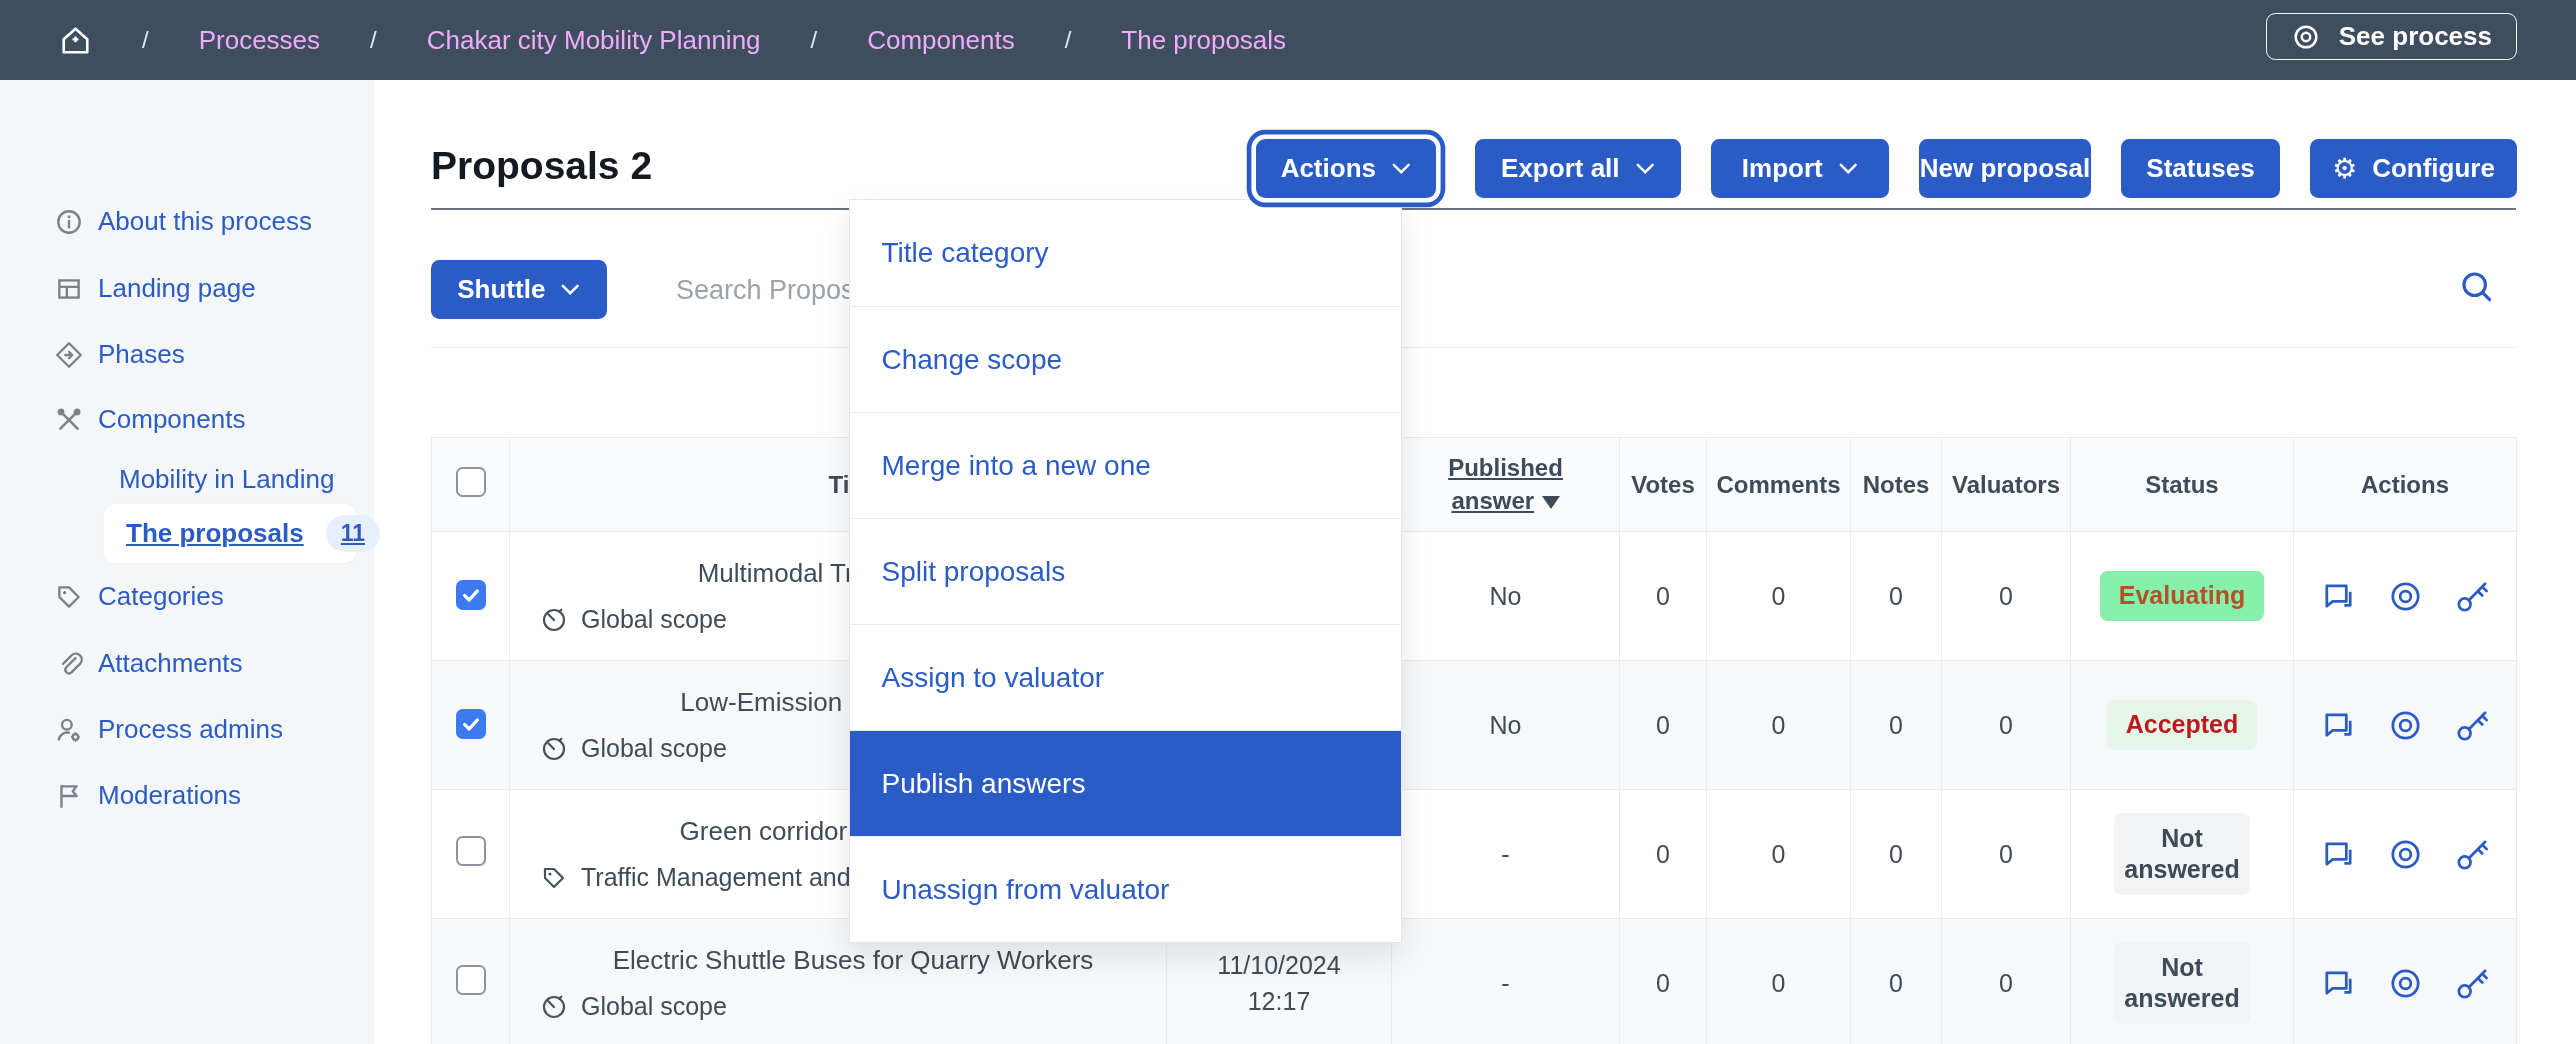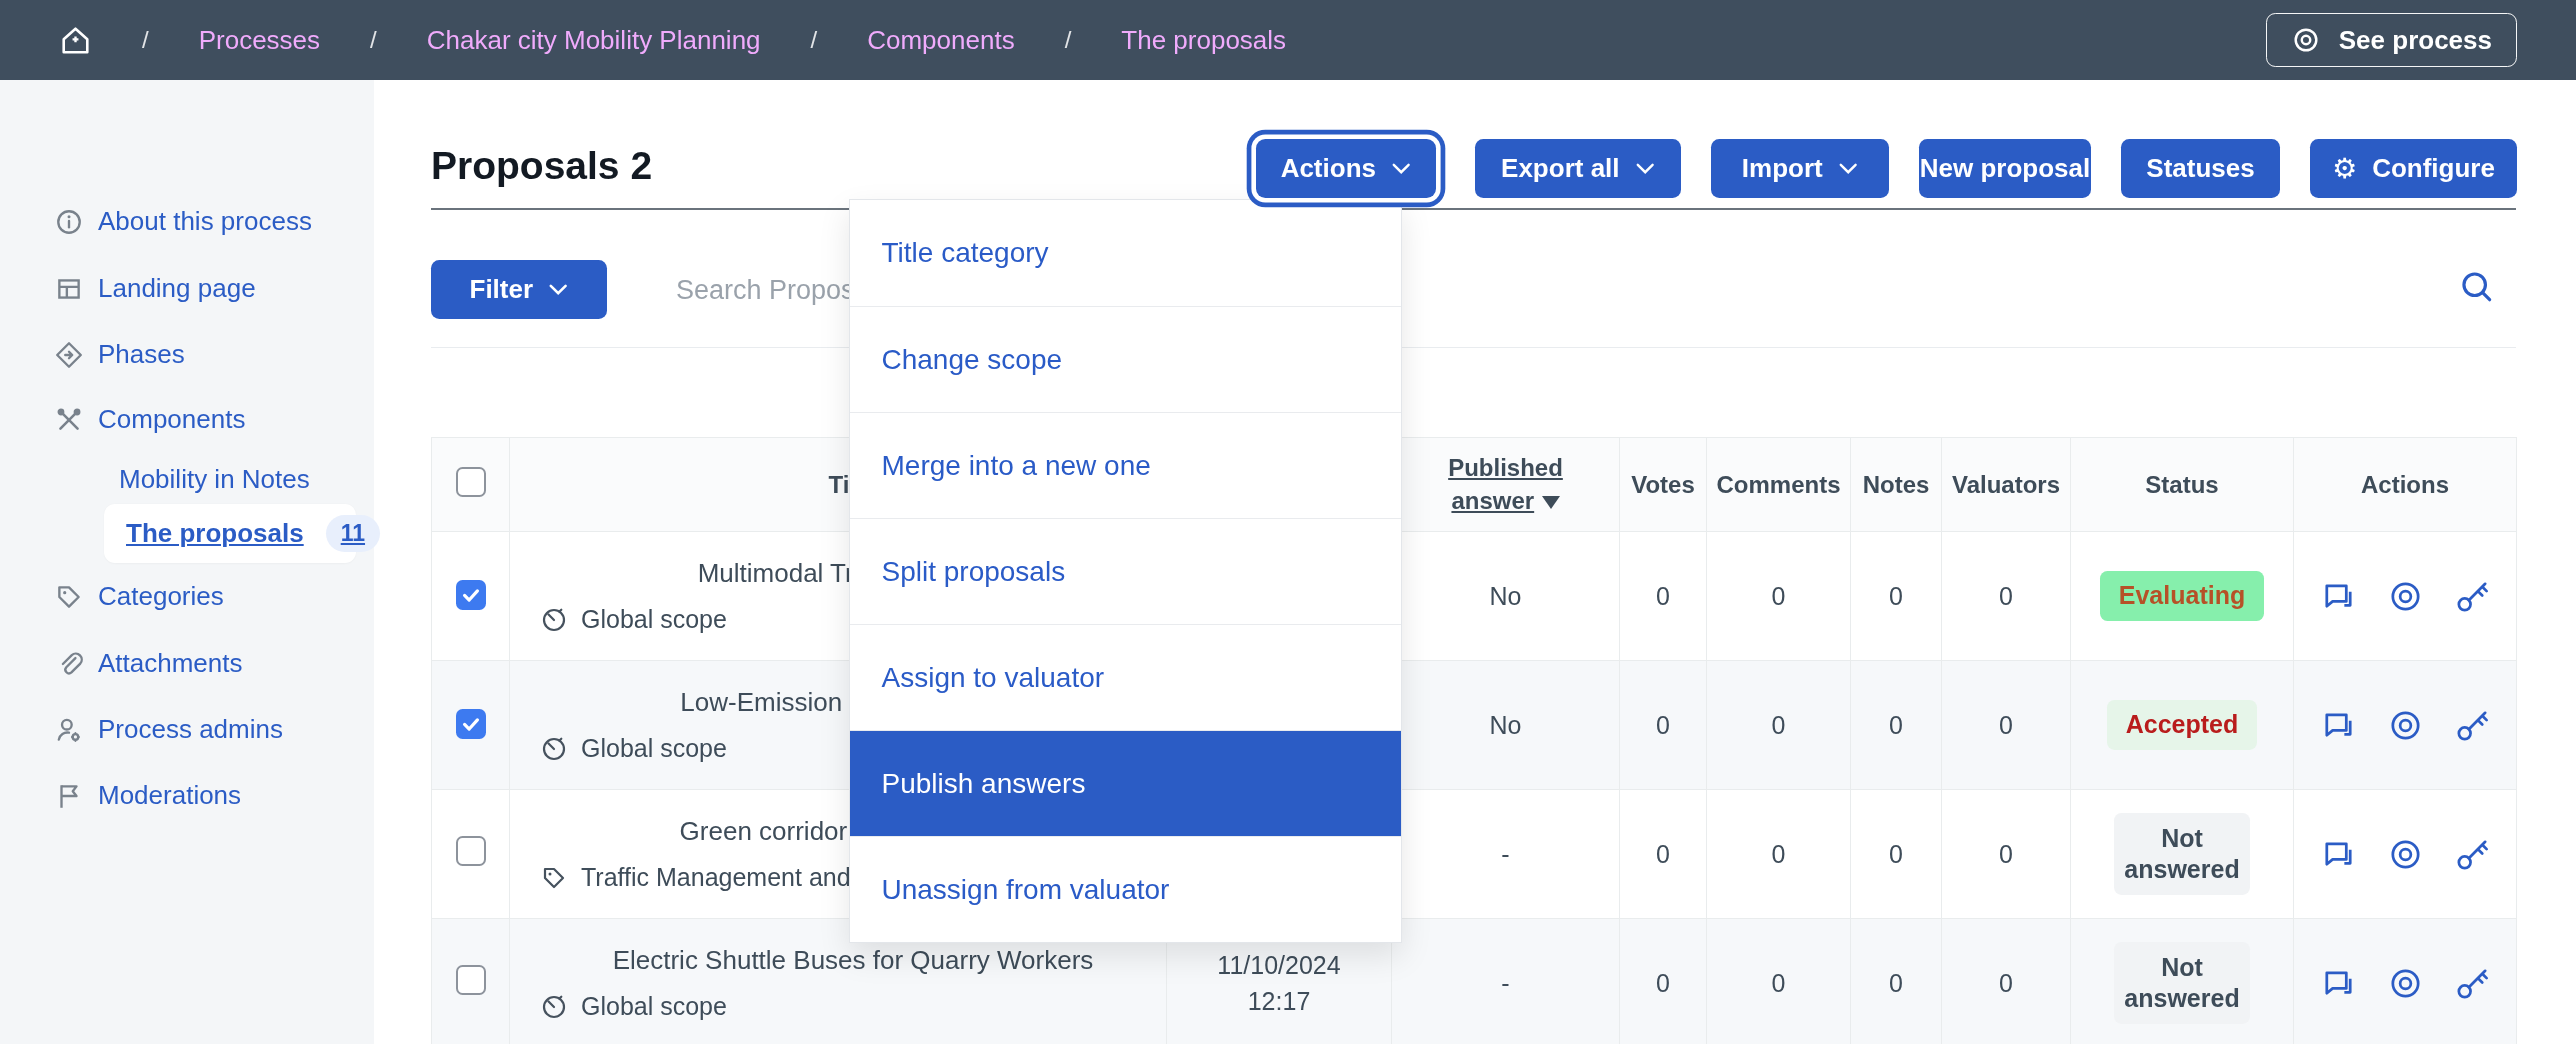--- a/index.html
+++ b/index.html
@@ -8,21 +8,21 @@
           font-family:"Liberation Sans","DejaVu Sans",sans-serif; background:#fff; }
 
   
   .topbar { position:absolute; left:0; top:0; width:2576px; height:80px;
             background:#3f4e5e; color:#fff; display:flex; align-items:center;
             padding:0 59px; z-index:70; }
   .crumbs { display:flex; align-items:center; gap:50px; font-size:26px; }
   .crumb { color:#f0abfc; cursor:pointer; }
   .crumb-sep { color:rgba(255,255,255,.85); font-size:24px; }
   .home-ic { width:33px; height:33px; display:block; }
-  .see-process { position:absolute; right:59px; top:13px; height:54px;
+  .see-process { position:absolute; right:59px; top:13px; height:47px;
                  border:1.9px solid rgba(255,255,255,.95); border-radius:9.3px;
                  display:flex; align-items:center; gap:18px; padding:0 24px;
                  color:#fff; font-size:26px; font-weight:700; background:transparent; }
 
   
   .sidebar { position:absolute; left:0; top:80px; width:374px; height:965px;
              background:#f4f6f8; z-index:20; }
   .side-item { position:absolute; left:0; height:59px; display:flex;
                align-items:center; font-size:26px; color:#2b5cc5; cursor:pointer; }
   .side-item .sic { position:absolute; left:54px; width:30px; height:30px; color:#79828c; }
@@ -167,21 +167,21 @@
       <span class="sic">
         <svg viewBox="0 0 28 28" fill="none" stroke="currentColor" stroke-width="2.4" stroke-linecap="round">
           <path d="M6 6 L22 22 M22 6 L6 22"></path>
             <circle cx="6.5" cy="6.5" r="2"></circle>
             <circle cx="21.5" cy="6.5" r="2"></circle>
         </svg></span>
       <span class="slabel">Components</span>
     </div>
 
     <div class="side-item side-sub" style="top:370px;">
-      <span class="slabel">Mobility in Notes</span>
+      <span class="slabel">Mobility in Landing</span>
     </div>
 
     <div class="side-item side-active" style="top:424px;">
       <span class="slabel">The proposals</span>
       <span class="side-badge">11</span>
     </div>
 
     <div class="side-item" style="top:487px;">
       <span class="sic">
         <svg viewBox="0 0 28 28" fill="none" stroke="currentColor" stroke-width="2.2" stroke-linejoin="round">
@@ -249,21 +249,21 @@
     </button>
     <button class="btn w-config">
       <span class="gear">⚙</span>
       <span>Configure</span>
     </button>
   </div>
 
   <div class="title-hr"></div>
 
   <button class="btn filter-btn">
-    <span>Filter</span>
+    <span>Shuttle</span>
     <svg class="chev" viewBox="0 0 22 14" fill="none" stroke="#fff" stroke-width="2.8" stroke-linecap="round">
         <path d="M3 3 L11 11 L19 3"></path>
       </svg>
   </button>
   <input class="search-input" type="text" placeholder="Search Proposals" style="">
   <div class="toolbar-hair"></div>
   <span class="search-ic">
     <svg viewBox="0 0 46 46" fill="none" stroke="currentColor" stroke-width="3.4" stroke-linecap="round">
       <circle cx="20" cy="19" r="11.5"></circle>
         <path d="M28.5 27.5 L36 35"></path>

